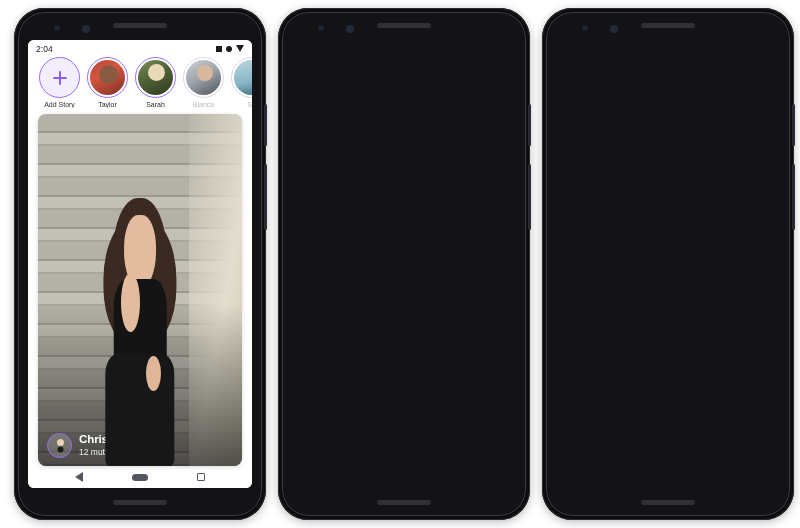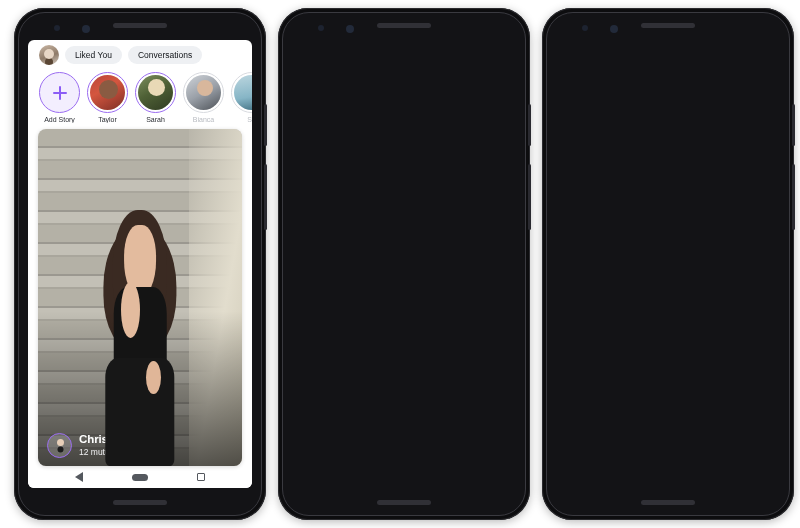--- a/index.html
+++ b/index.html
@@ -287,27 +287,30 @@
     <div class="body-inner"></div>
     <div class="speaker-top"></div>
     <div class="cam a"></div>
     <div class="cam b"></div>
     <div class="btn-power"></div>
     <div class="btn-vol"></div>
     <div class="speaker-bot"></div>
 
     <div class="screen">
 
-
-
-      <div class="pillrow">
-        <span class="av-sm"></span>
-        <span class="pill">Liked You</span>
-        <span class="pill">Conversations</span>
-      </div>
+      <div class="statusbar">
+        <span class="sb-time">2:04</span>
+        <span class="sb-icons">
+          <i class="ic-sq"></i>
+          <i class="ic-dot"></i>
+          <i class="ic-tri"></i>
+        </span>
+      </div>
+
+
 
       <div class="storyrow">
         <div class="story">
           <div class="add-circle">
             <span class="plus"></span>
           </div>
           <div class="name">Add Story</div>
         </div>
         <div class="story">
           <div class="ring">

